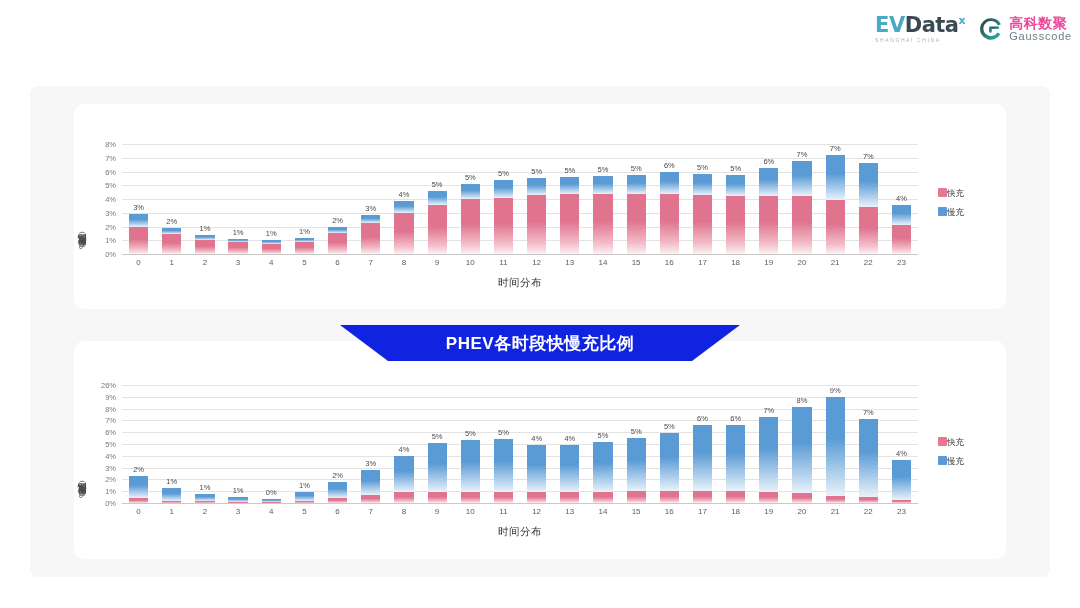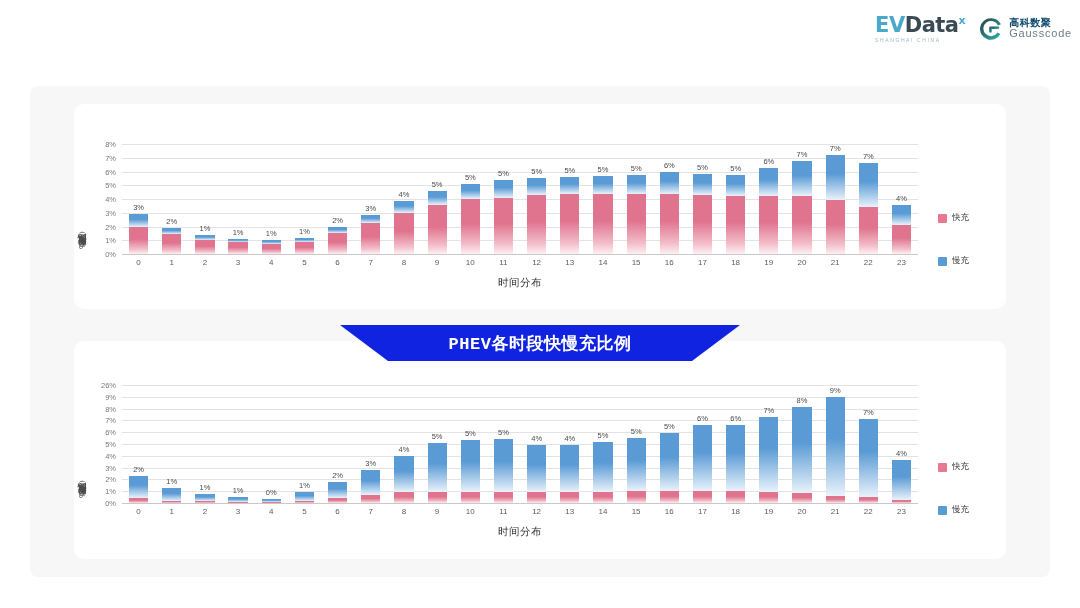--- a/index.html
+++ b/index.html
@@ -63,23 +63,23 @@
     width: 24px;
     height: 24px;
     flex: 0 0 24px;
   }
   .logo-gauss-text {
     display: flex;
     flex-direction: column;
     line-height: 1.05;
   }
   .logo-gauss-cn {
-    font-size: 10px;
+    font-size: 14px;
     font-weight: bold;
-    color: #0c4a6e;
+    color: #ec4899;
     letter-spacing: 0.5px;
   }
   .logo-gauss-en {
     font-size: 11px;
     color: #6f7e86;
     letter-spacing: 0.8px;
   }
 
   
   .outer-panel {
@@ -112,21 +112,21 @@
     color: #ffffff;
     font-size: 17px;
     font-weight: bold;
     display: flex;
     align-items: center;
     justify-content: center;
     letter-spacing: 0.5px;
     clip-path: polygon(0 0, 100% 0, 88% 100%, 12% 100%);
   }
   #ribbon-bev  { top: 80px; }
-  #ribbon-phev { top: 325px; font-family: Liberation Mono, monospace; }
+  #ribbon-phev { top: 325px; }
 
   
   .plot-wrap {
     position: absolute;
     inset: 0;
   }
   .ylabel {
     position: absolute;
     writing-mode: vertical-rl;
     transform: rotate(180deg);
@@ -212,23 +212,21 @@
 
   
   .legend {
     position: absolute;
     display: flex;
     flex-direction: column;
     gap: 7px;
   }
   .legend-item {
     display: flex;
-    align-items: center;
-    gap: 5px;
-    margin-top: 24px;
+    align-items: flex-start;
   }
   .legend-swatch {
     width: 9px;
     height: 9px;
     border-radius: 1px;
   }
   .legend-swatch.fast { background: #e8788f; }
   .legend-swatch.slow { background: #5b9bd5; }
   .legend-text {
     font-size: 8.5px;

